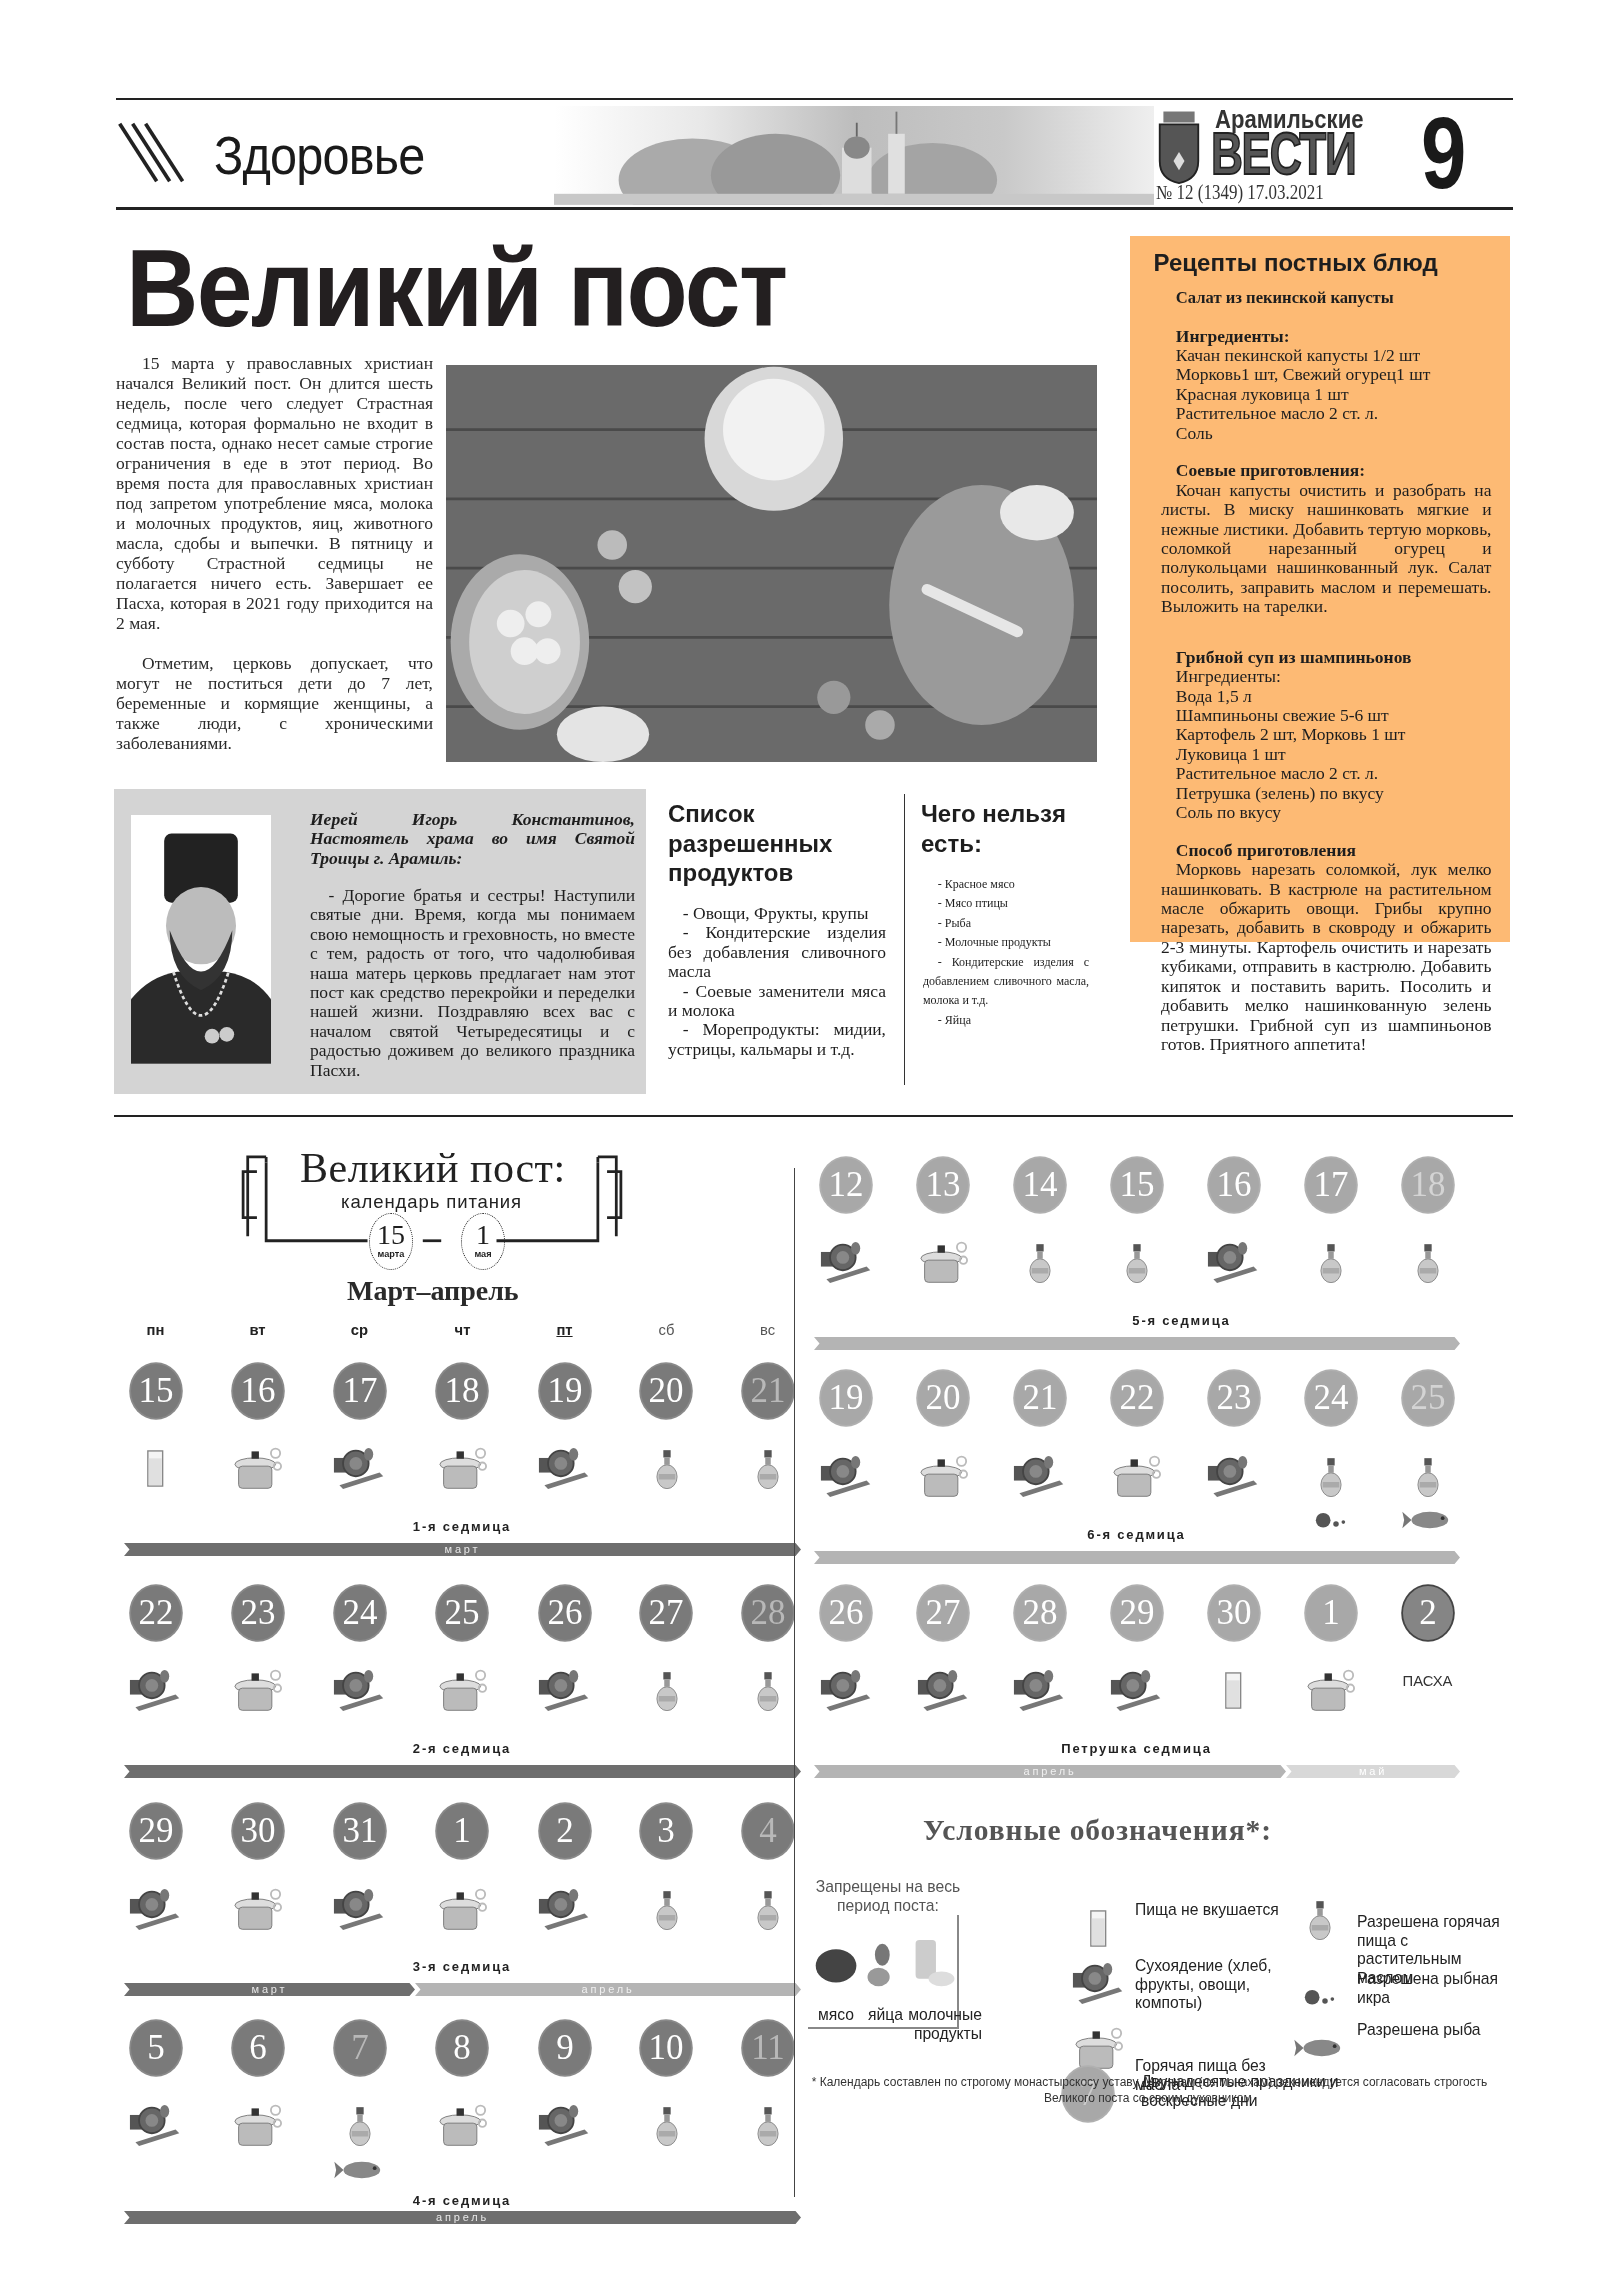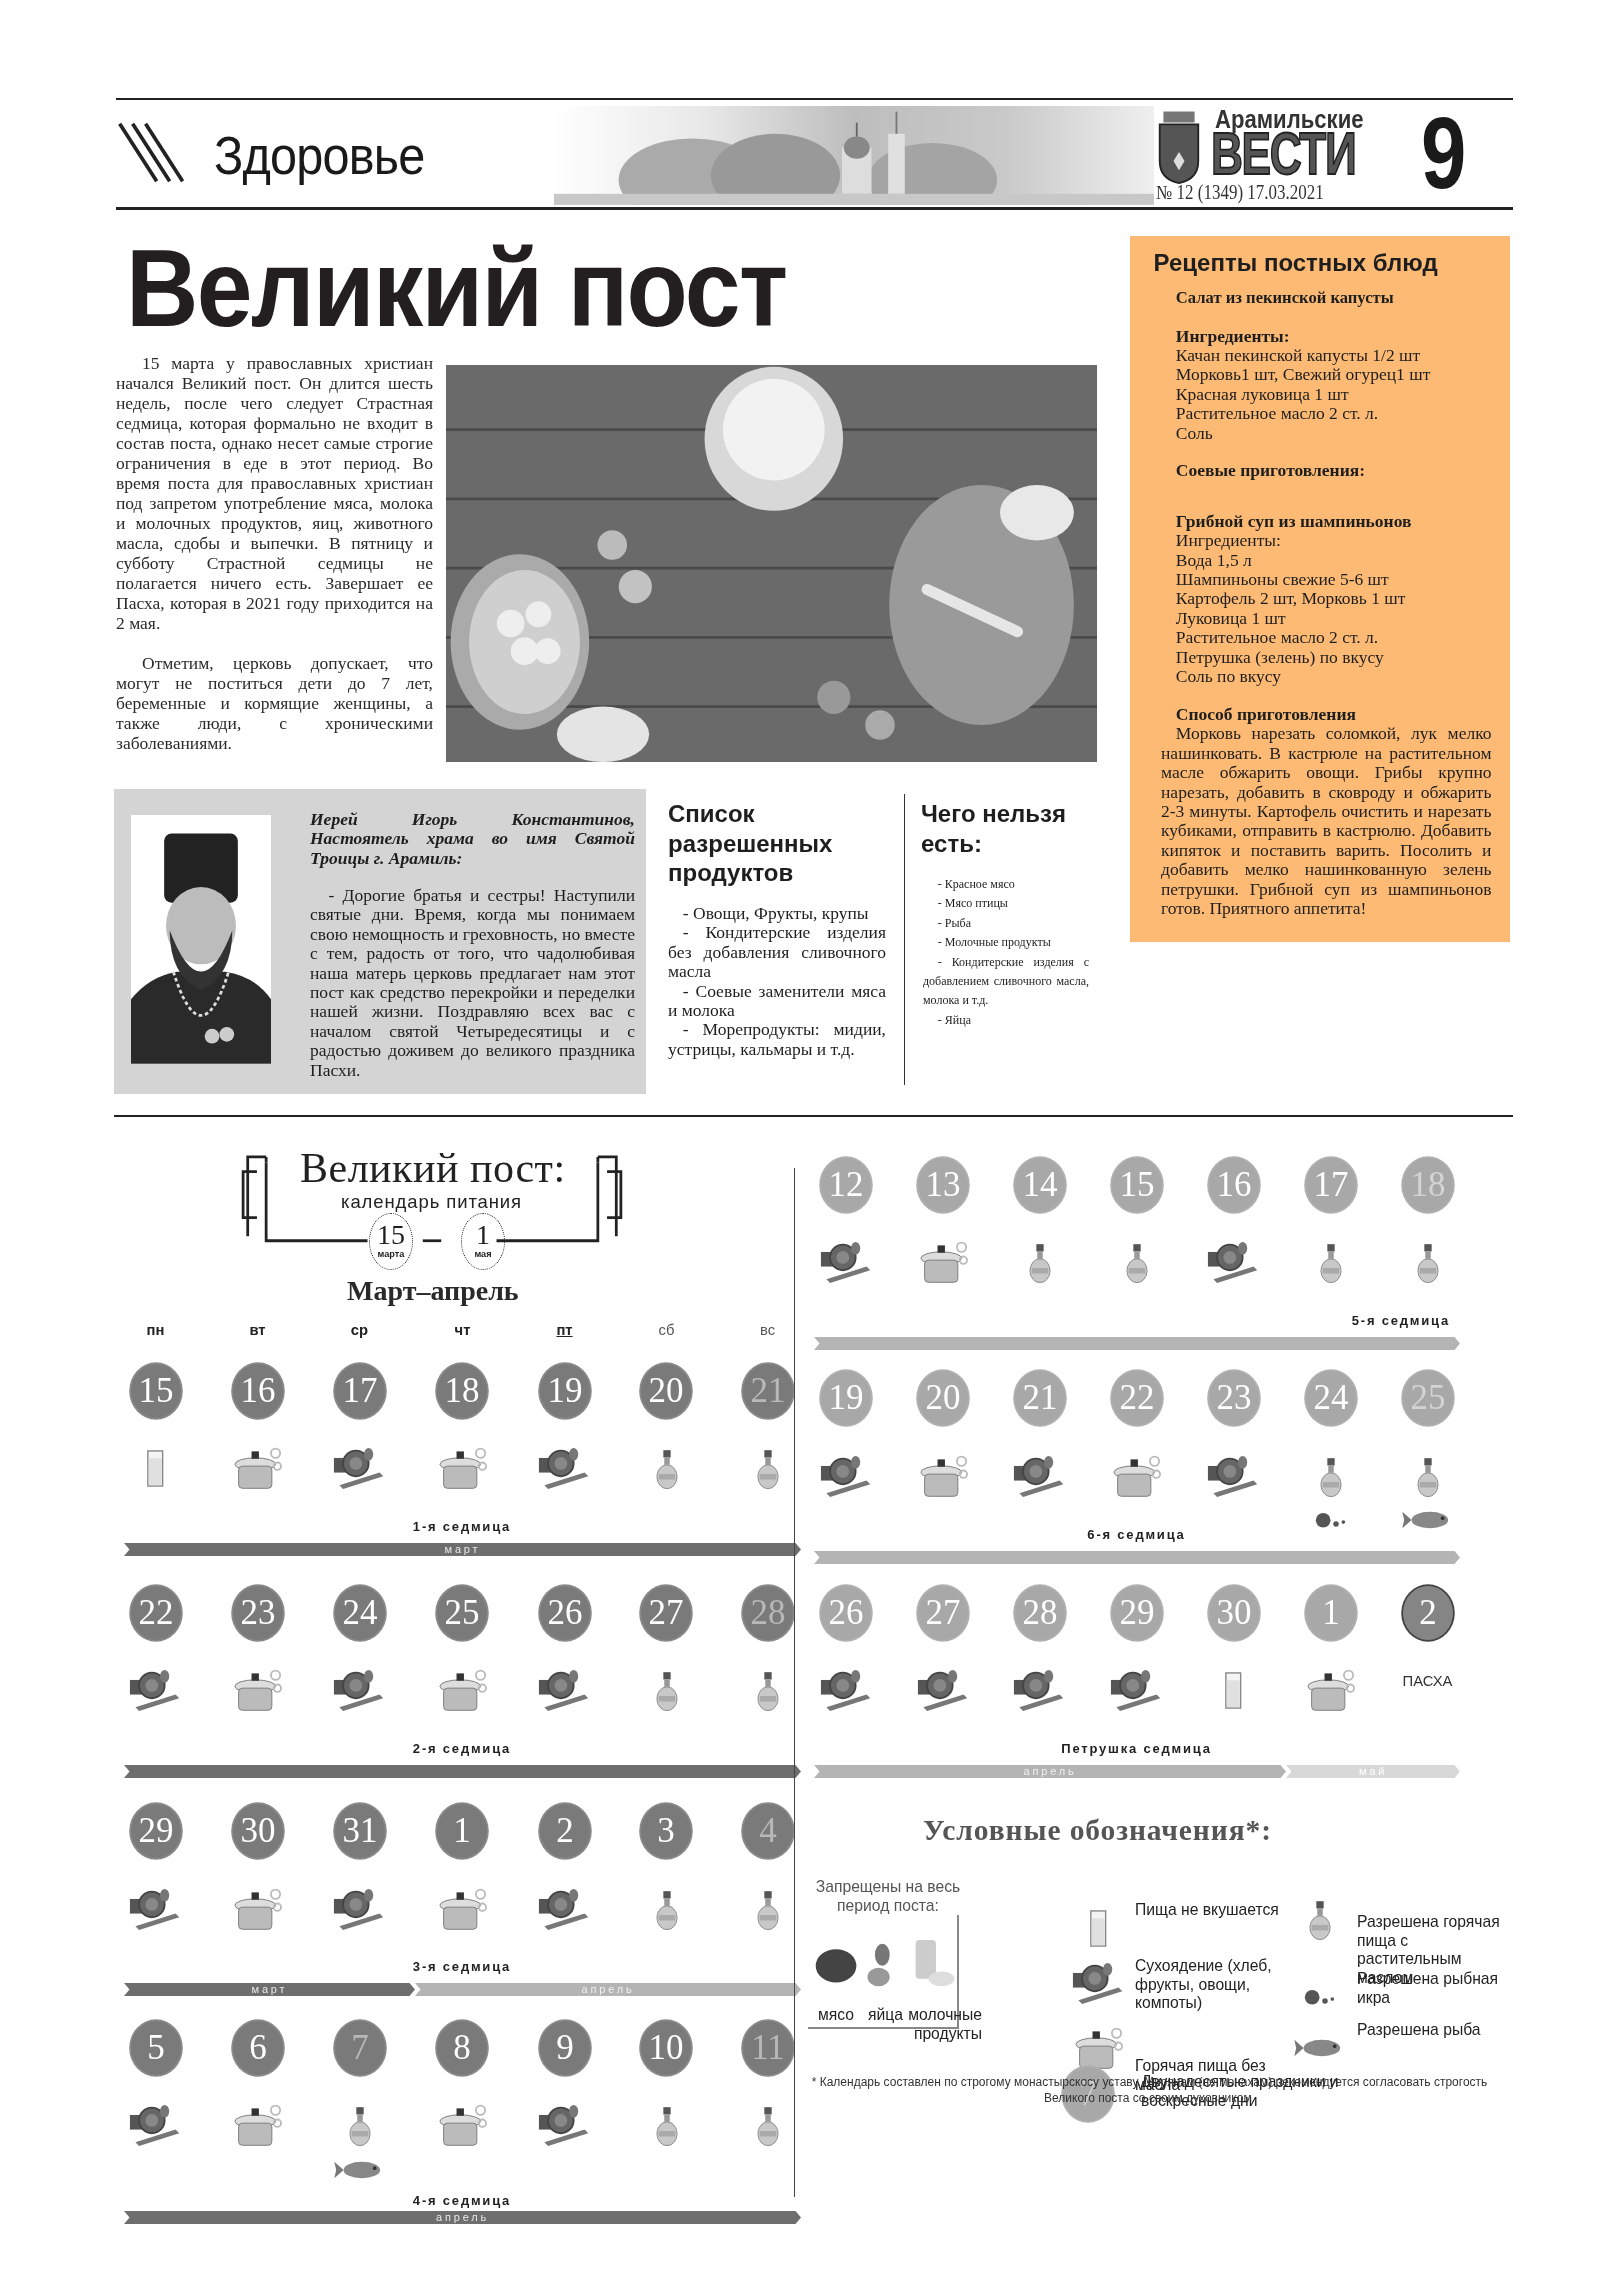--- a/index.html
+++ b/index.html
@@ -158,20 +158,21 @@
   <h2>Рецепты постных блюд</h2>
   <div class="rt">Салат из пекинской капусты</div>
   <div class="sub">Ингредиенты:</div>
   <div class="ing">Качан пекинской капусты 1/2 шт</div>
   <div class="ing">Морковь1 шт, Свежий огурец1 шт</div>
   <div class="ing">Красная луковица 1 шт</div>
   <div class="ing">Растительное масло 2 ст. л.</div>
   <div class="ing">Соль</div>
   <div class="gap20"></div>
   <div class="sub">Соевые приготовления:</div>
+  <div class="method">Кочан капусты очистить и разобрать на листы. В миску нашинковать мягкие и нежные листики. Добавить тертую морковь, соломкой нарезанный огурец и полукольцами нашинкованный лук. Салат посолить, заправить маслом и перемешать. Выложить на тарелки.</div>
   <div class="gap34"></div>
   <div class="sub">Грибной суп из шампиньонов</div>
   <div class="ing">Ингредиенты:</div>
   <div class="ing">Вода 1,5 л</div>
   <div class="ing">Шампиньоны свежие 5-6 шт</div>
   <div class="ing">Картофель 2 шт, Морковь 1 шт</div>
   <div class="ing">Луковица 1 шт</div>
   <div class="ing">Растительное масло 2 ст. л.</div>
   <div class="ing">Петрушка (зелень) по вкусу</div>
   <div class="ing">Соль по вкусу</div>
@@ -592,21 +593,21 @@
     </div>
     <div class="abs day lite sun" style="left: 1403px; top: 1158px;">18</div>
     <div class="abs icon-slot" style="left: 1400px; top: 1239px;">
       <svg width="22" height="41" viewBox="0 0 24 44">
         <rect x="8" y="2" width="8" height="8" fill="#555"></rect>
         <rect x="9" y="10" width="6" height="8" fill="#999"></rect>
         <ellipse cx="12" cy="31" rx="11" ry="13" fill="#c8c8c8" stroke="#888"></ellipse>
         <rect x="3" y="28" width="18" height="6" fill="#aaa"></rect>
       </svg>
     </div>
-    <div class="abs week-label" style="left: 819px; width: 631px; top: 1313px; text-align: right;">5-я седмица</div>
+    <div class="abs week-label" style="left: 866px; width: 631px; top: 1313px;">5-я седмица</div>
     <div class="abs ribbon lite" style="left: 814px; width: 646px; top: 1337px;"></div>
     <div class="abs day lite" style="left: 821px; top: 1371px;">19</div>
     <div class="abs icon-slot" style="left: 819px; top: 1453px;">
       <svg width="55" height="42" viewBox="0 0 60 46">
         <rect x="2" y="12" width="14" height="16" fill="#555"></rect>
         <circle cx="26" cy="18" r="14" fill="#666" stroke="#444" stroke-width="2"></circle>
         <circle cx="26" cy="18" r="7" fill="#888"></circle>
         <ellipse cx="40" cy="8" rx="5" ry="7" fill="#777"></ellipse>
         <path d="M8 42 L52 28 L56 32 L12 46z" fill="#777"></path>
       </svg>

